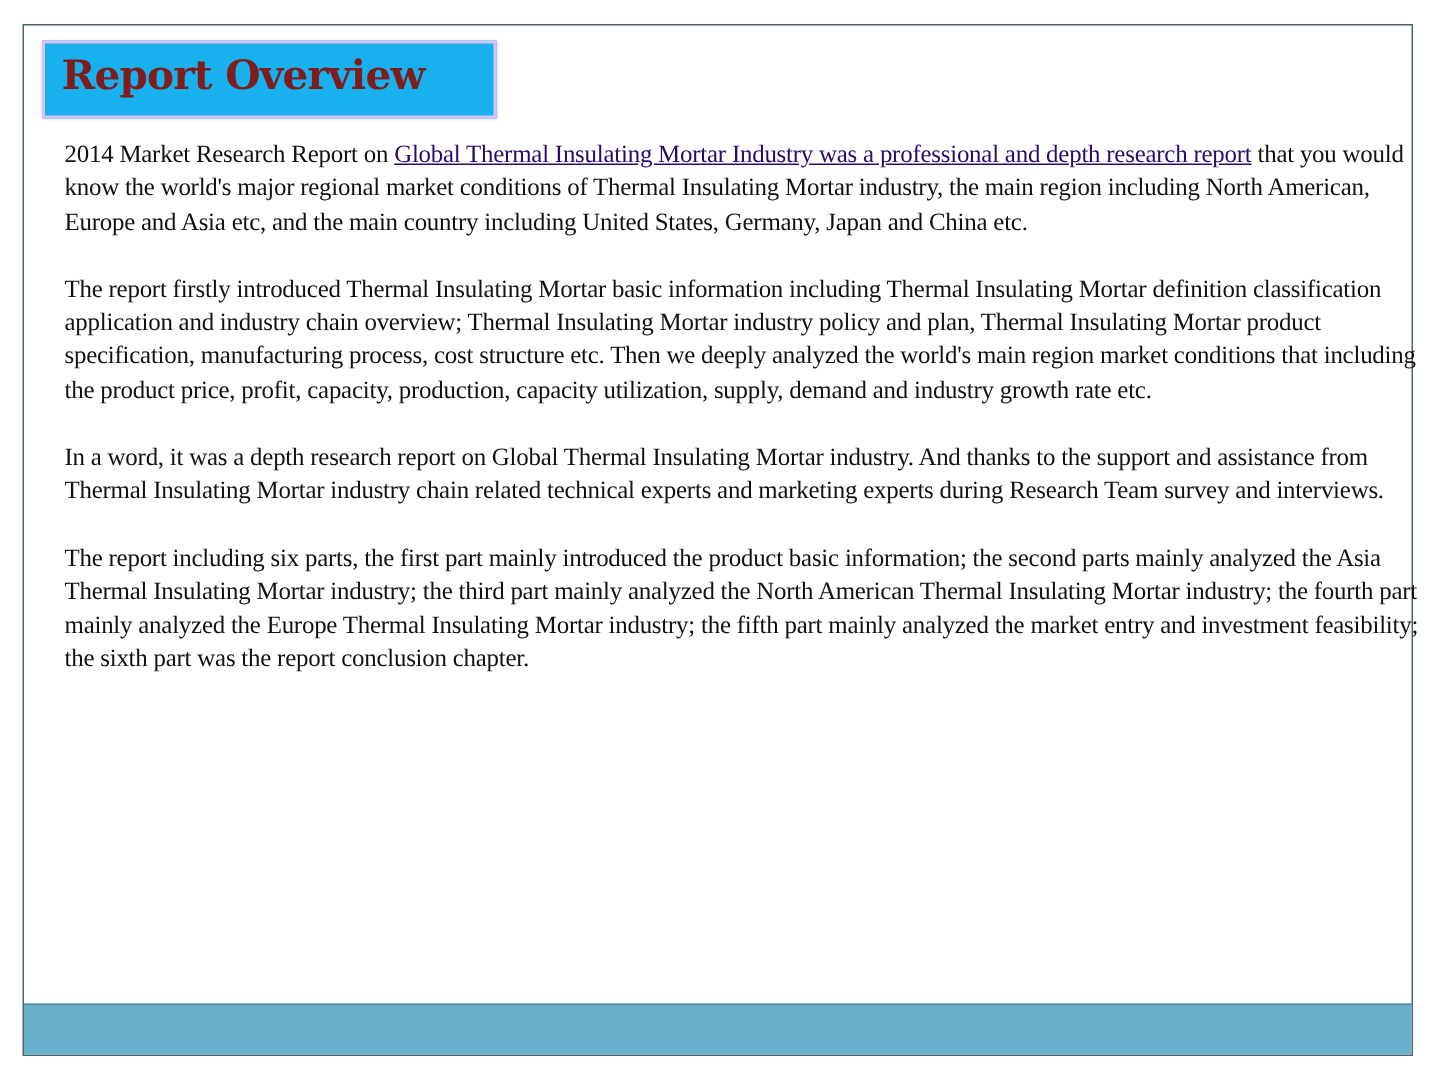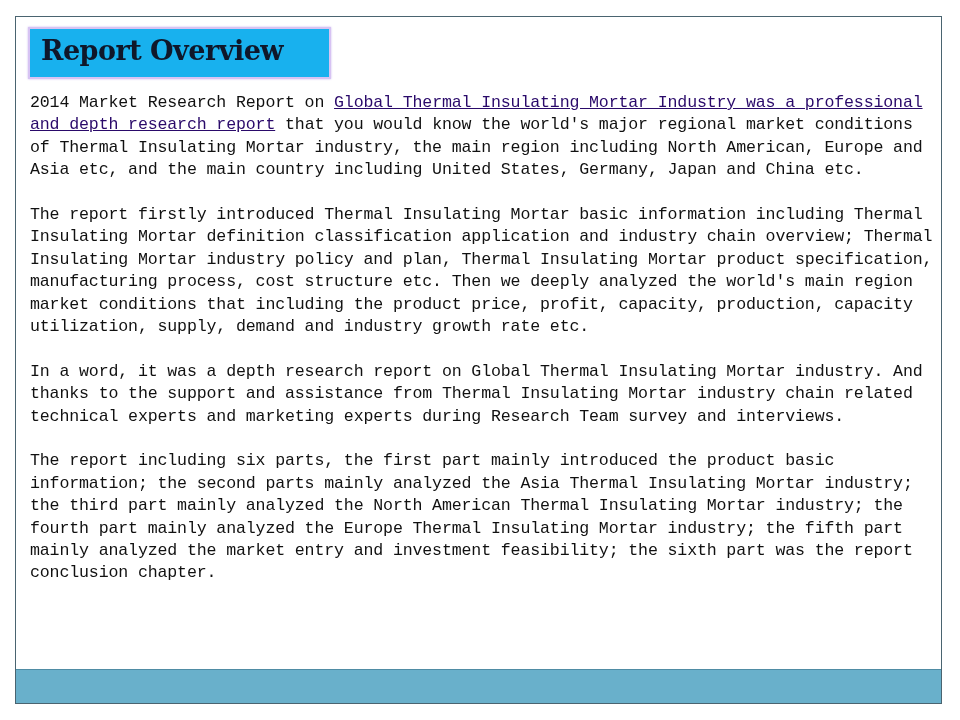--- a/index.html
+++ b/index.html
@@ -9,25 +9,25 @@
       border:1px solid #4a6470; box-sizing:border-box; background:#ffffff;
     }
     .title-box {
       position:absolute; left:12px; top:10px; width:303px; height:52px;
       background:#18b1ee; border:2px solid #d7c3f3; box-sizing:border-box;
       box-shadow:0 0 2px #c9b6ee;
     }
     .title-text {
       position:absolute; left:11px; top:6px;
       font-family:"DejaVu Serif", serif; font-weight:bold; font-size:27px;
-      color:#0f172a; letter-spacing:-0.5px; white-space:nowrap;
+      color:#7f1d1d; letter-spacing:-0.5px; white-space:nowrap;
     }
     .content {
-      position:absolute; left:14px; top:75px; width:905px;
-      font-family:Liberation Mono, monospace; font-size:16.6px; line-height:22.4px;
+      position:absolute; left:27px; top:75px; width:905px;
+      font-family:Liberation Serif, serif; font-size:16.6px; line-height:22.4px;
       color:#111111; letter-spacing:-0.15px;
     }
     .content p { margin:0 0 22.4px 0; }
     .content a { color:#2a0a6a; text-decoration:underline; }
     .footer-bar {
       position:absolute; left:0; bottom:0; width:100%; height:33px;
       background:#69b0cb; border-top:1px solid #4f8ca4;
     }
   </style>
 </head>

